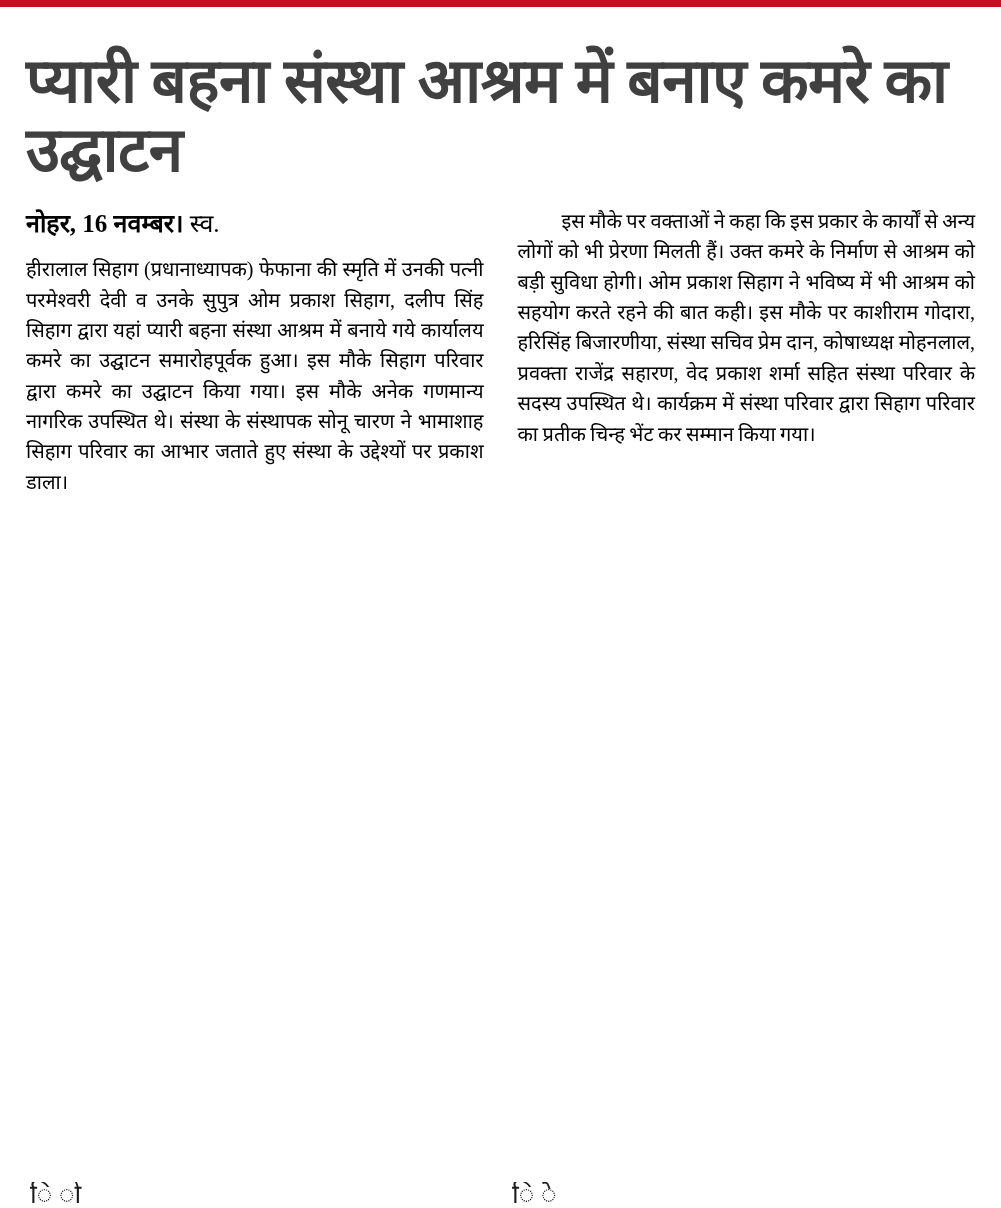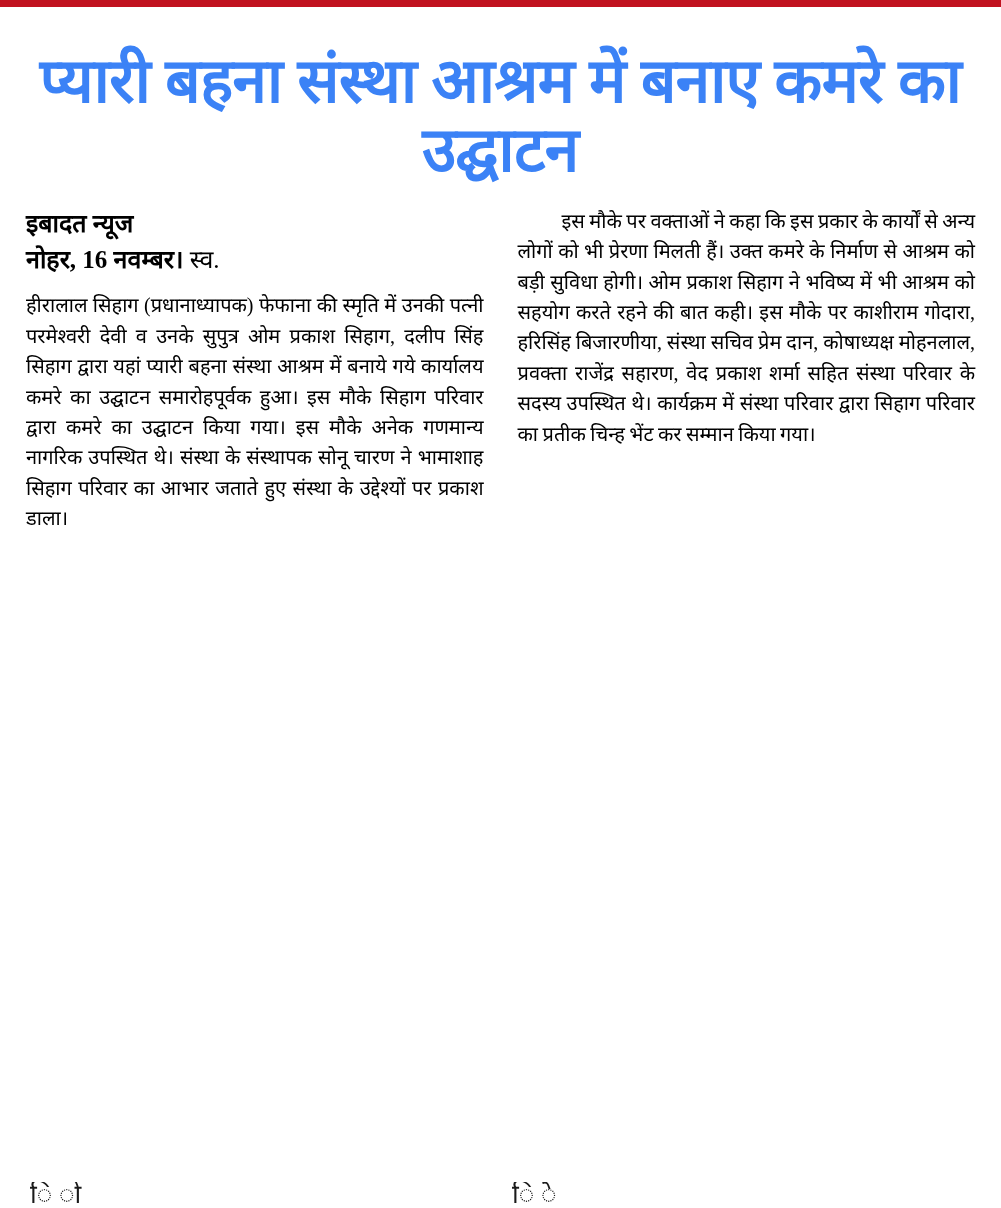--- a/index.html
+++ b/index.html
@@ -34,23 +34,23 @@
     box-sizing: border-box;
     padding: 40px 26px 0 26px;
   }
 
   .headline {
     font-family: "Liberation Serif", "DejaVu Serif", serif;
     font-weight: bold;
     font-size: 62px;
     line-height: 1.12;
     letter-spacing: -0.5px;
-    color: #3b82f6;
+    color: #404040;
     margin: 0 0 10px 0;
-    text-align: center;
+    text-align: left;
   }
 
   .columns {
     display: flex;
     flex-direction: row;
     gap: 34px;
     margin-top: 20px;
   }
 
   .col {
@@ -118,21 +118,20 @@
 
 <div class="top-rule"></div>
 
 <div class="page">
 
   <h1 class="headline">प्यारी बहना संस्था आश्रम में बनाए कमरे का उद्घाटन</h1>
 
   <div class="columns">
 
     <div class="col col-left">
-      <p class="byline">इबादत न्यूज</p>
       <p class="dateline">
         <span>नोहर, 16 नवम्बर।</span>
         <span class="lead">स्व.</span>
       </p>
       <p class="body-text">हीरालाल सिहाग (प्रधानाध्यापक) फेफाना की स्मृति में उनकी पत्नी परमेश्वरी देवी व उनके सुपुत्र ओम प्रकाश सिहाग, दलीप सिंह सिहाग द्वारा यहां प्यारी बहना संस्था आश्रम में बनाये गये कार्यालय कमरे का उद्घाटन समारोहपूर्वक हुआ। इस मौके सिहाग परिवार द्वारा कमरे का उद्घाटन किया गया। इस मौके अनेक गणमान्य नागरिक उपस्थित थे। संस्था के संस्थापक सोनू चारण ने भामाशाह सिहाग परिवार का आभार जताते हुए संस्था के उद्देश्यों पर प्रकाश डाला।</p>
     </div>
 
     <div class="col col-right">
       <p class="body-text indent-first">इस मौके पर वक्ताओं ने कहा कि इस प्रकार के कार्यों से अन्य लोगों को भी प्रेरणा मिलती हैं। उक्त कमरे के निर्माण से आश्रम को बड़ी सुविधा होगी। ओम प्रकाश सिहाग ने भविष्य में भी आश्रम को सहयोग करते रहने की बात कही। इस मौके पर काशीराम गोदारा, हरिसिंह बिजारणीया, संस्था सचिव प्रेम दान, कोषाध्यक्ष मोहनलाल, प्रवक्ता राजेंद्र सहारण, वेद प्रकाश शर्मा सहित संस्था परिवार के सदस्य उपस्थित थे। कार्यक्रम में संस्था परिवार द्वारा सिहाग परिवार का प्रतीक चिन्ह भेंट कर सम्मान किया गया।</p>
     </div>

